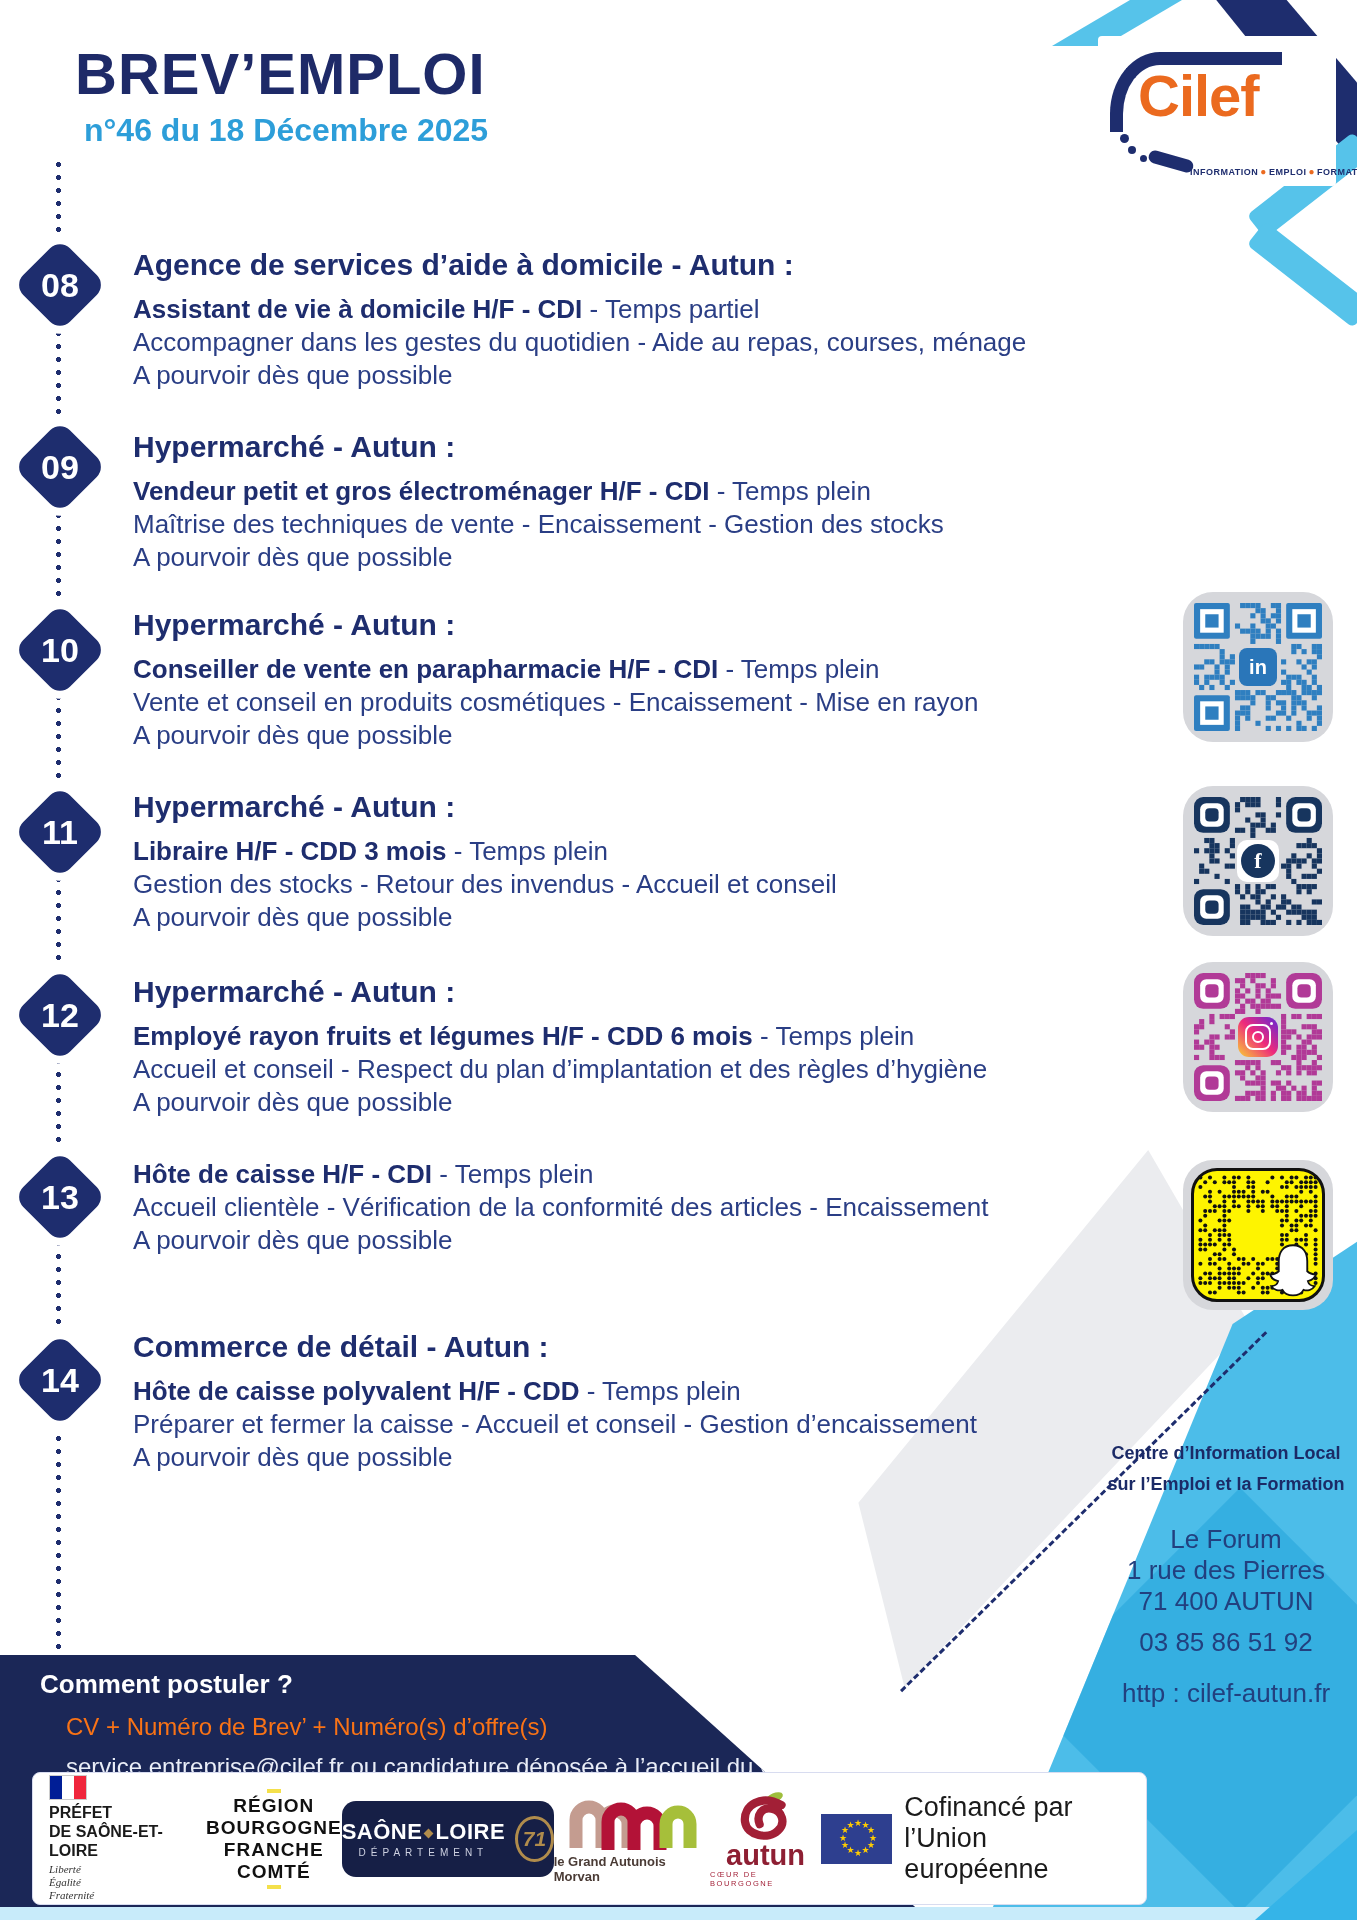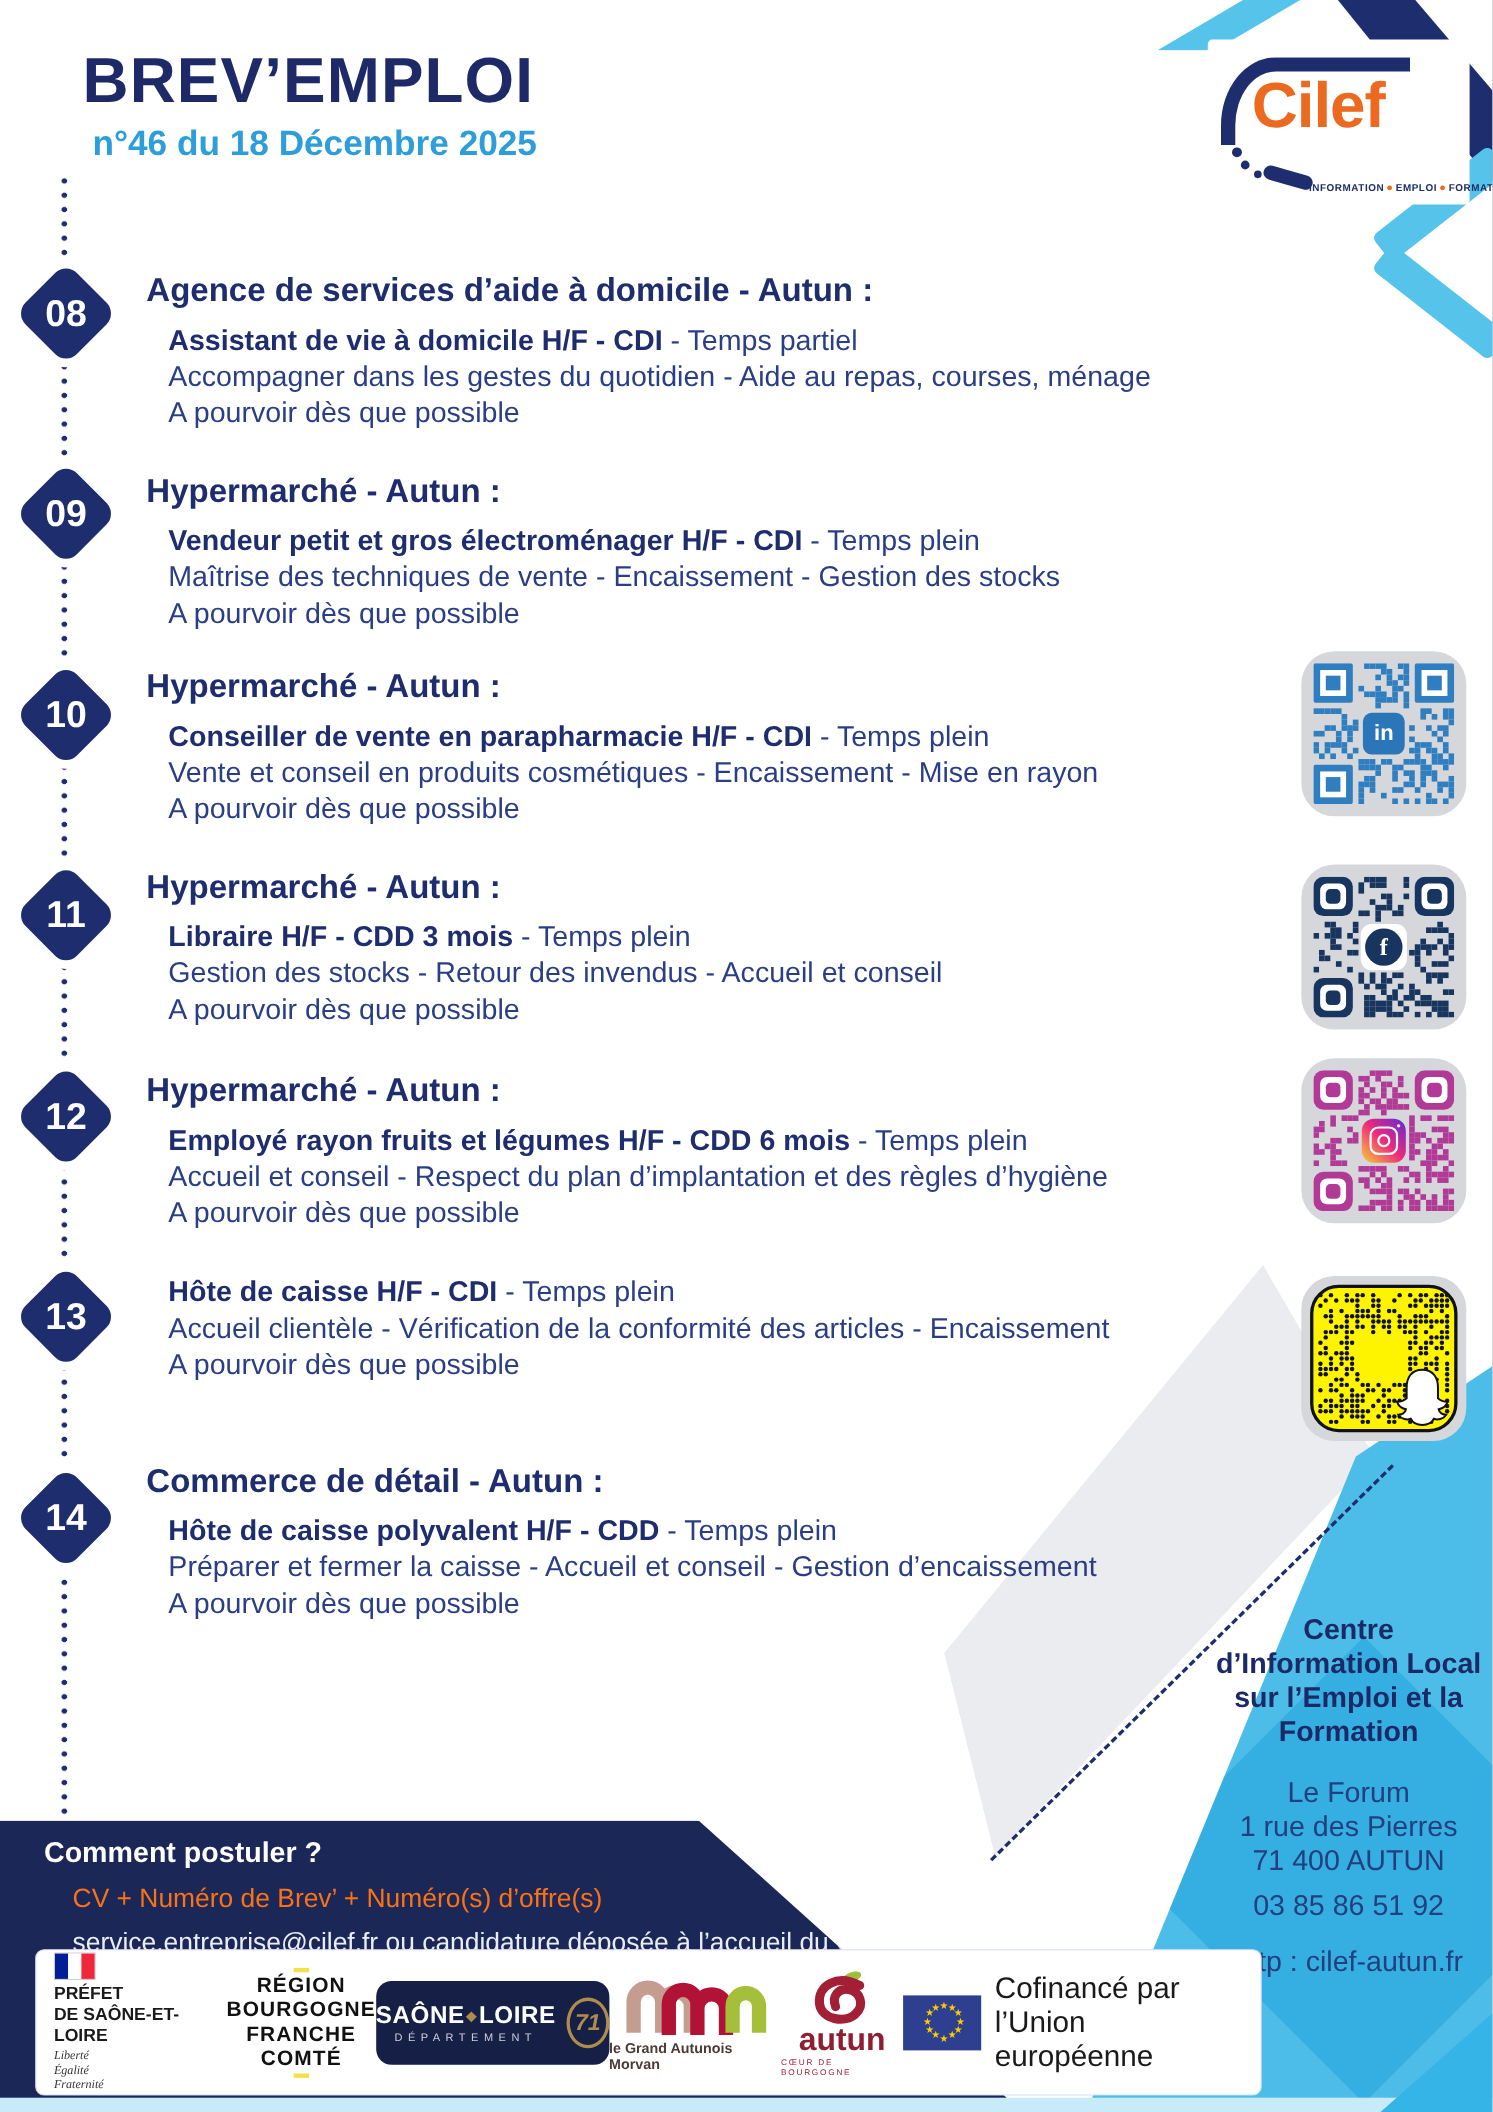--- a/index.html
+++ b/index.html
@@ -36,21 +36,21 @@
     background-image:radial-gradient(circle, #1e2d6e 2.4px, transparent 2.7px);
     background-size:5px 13px; background-repeat:repeat-y; }
   .dia { position:absolute; width:66px; height:66px; background:#1e2d6e; border-radius:14px;
          transform:rotate(45deg); box-shadow:0 0 0 8px #fff; z-index:2; }
   .dia span { position:absolute; inset:0; display:flex; align-items:center; justify-content:center;
          transform:rotate(-45deg); color:#fff; font-size:34px; font-weight:bold; }
 
   
   .job { position:absolute; left:133px; width:1010px; z-index:2; }
   .job h3 { font-size:30px; font-weight:bold; color:#1e2d6e; margin-bottom:11px; }
-  .job .line { font-size:26px; line-height:33px; color:#2a3e85;margin-left:20px; }
+  .job .line { font-size:26px; line-height:33px; color:#2a3e85; }
   .job .line b { color:#1e2d6e; }
 
   
   .qr-card { position:absolute; left:1183px; width:150px; height:150px; background:#d6d7db; border-radius:30px; z-index:2; }
   .qr-card svg { position:absolute; left:11px; top:11px; }
   .qr-badge { position:absolute; left:50%; top:50%; transform:translate(-50%,-50%);
               display:flex; align-items:center; justify-content:center; }
   .badge-in { width:38px; height:38px; background:#2a76b9; border-radius:8px; color:#fff; font-weight:bold; font-size:20px; }
   .badge-fb-wrap { width:42px; height:42px; background:#fff; border-radius:10px; }
   .badge-fb { width:34px; height:34px; background:#17355e; border-radius:50%; color:#fff; font-weight:bold; font-size:22px;
@@ -66,21 +66,21 @@
   
   .gray-wm { position:absolute; left:850px; top:1150px; width:420px; height:560px; background:#ebecef; z-index:0;
              clip-path:polygon(71% 0, 95% 31%, 13% 96%, 2% 63%); }
   .blue-panel { position:absolute; left:980px; top:1235px; width:377px; height:685px; background:#4cbde9; z-index:1;
              clip-path:polygon(2% 100%, 67% 13%, 100% 1%, 100% 100%); }
   .blue-dia { position:absolute; left:110px; top:315px; width:300px; height:300px; background:#1b9ed6; opacity:.45; transform:rotate(45deg); }
   .dash-line { position:absolute; left:900px; top:1690px; width:512px; border-top:3px dashed #1e2d6e;
              transform-origin:0 0; transform:rotate(-44.5deg); z-index:1; }
 
   .contact { position:absolute; left:1104px; top:1438px; width:244px; text-align:center; z-index:3; }
-  .contact .org { font-size:26px; line-height:31px; font-weight:bold; color:#1b2a66;margin-top:28px; }
+  .contact .org { font-size:18px; line-height:31px; font-weight:bold; color:#1b2a66; }
   .contact .addr { margin-top:24px; font-size:26px; line-height:31px; color:#22407f; }
   .contact .phone { margin-top:10px; font-size:26px; color:#22407f; }
   .contact .web { margin-top:20px; font-size:26px; color:#22407f; }
 
   .apply-banner { position:absolute; left:0; top:1655px; width:1357px; height:265px; background:#1b2757; z-index:3;
              clip-path:polygon(0 0, 46.8% 0, 68.5% 100%, 0 100%); }
   .apply-head { position:absolute; left:40px; top:14px; font-size:26px; font-weight:bold; color:#fff; }
   .apply-l1 { position:absolute; left:66px; top:58px; font-size:24px; color:#f97316; }
   .apply-l2 { position:absolute; left:66px; top:98px; font-size:24px; color:#e9edf7; }
 

